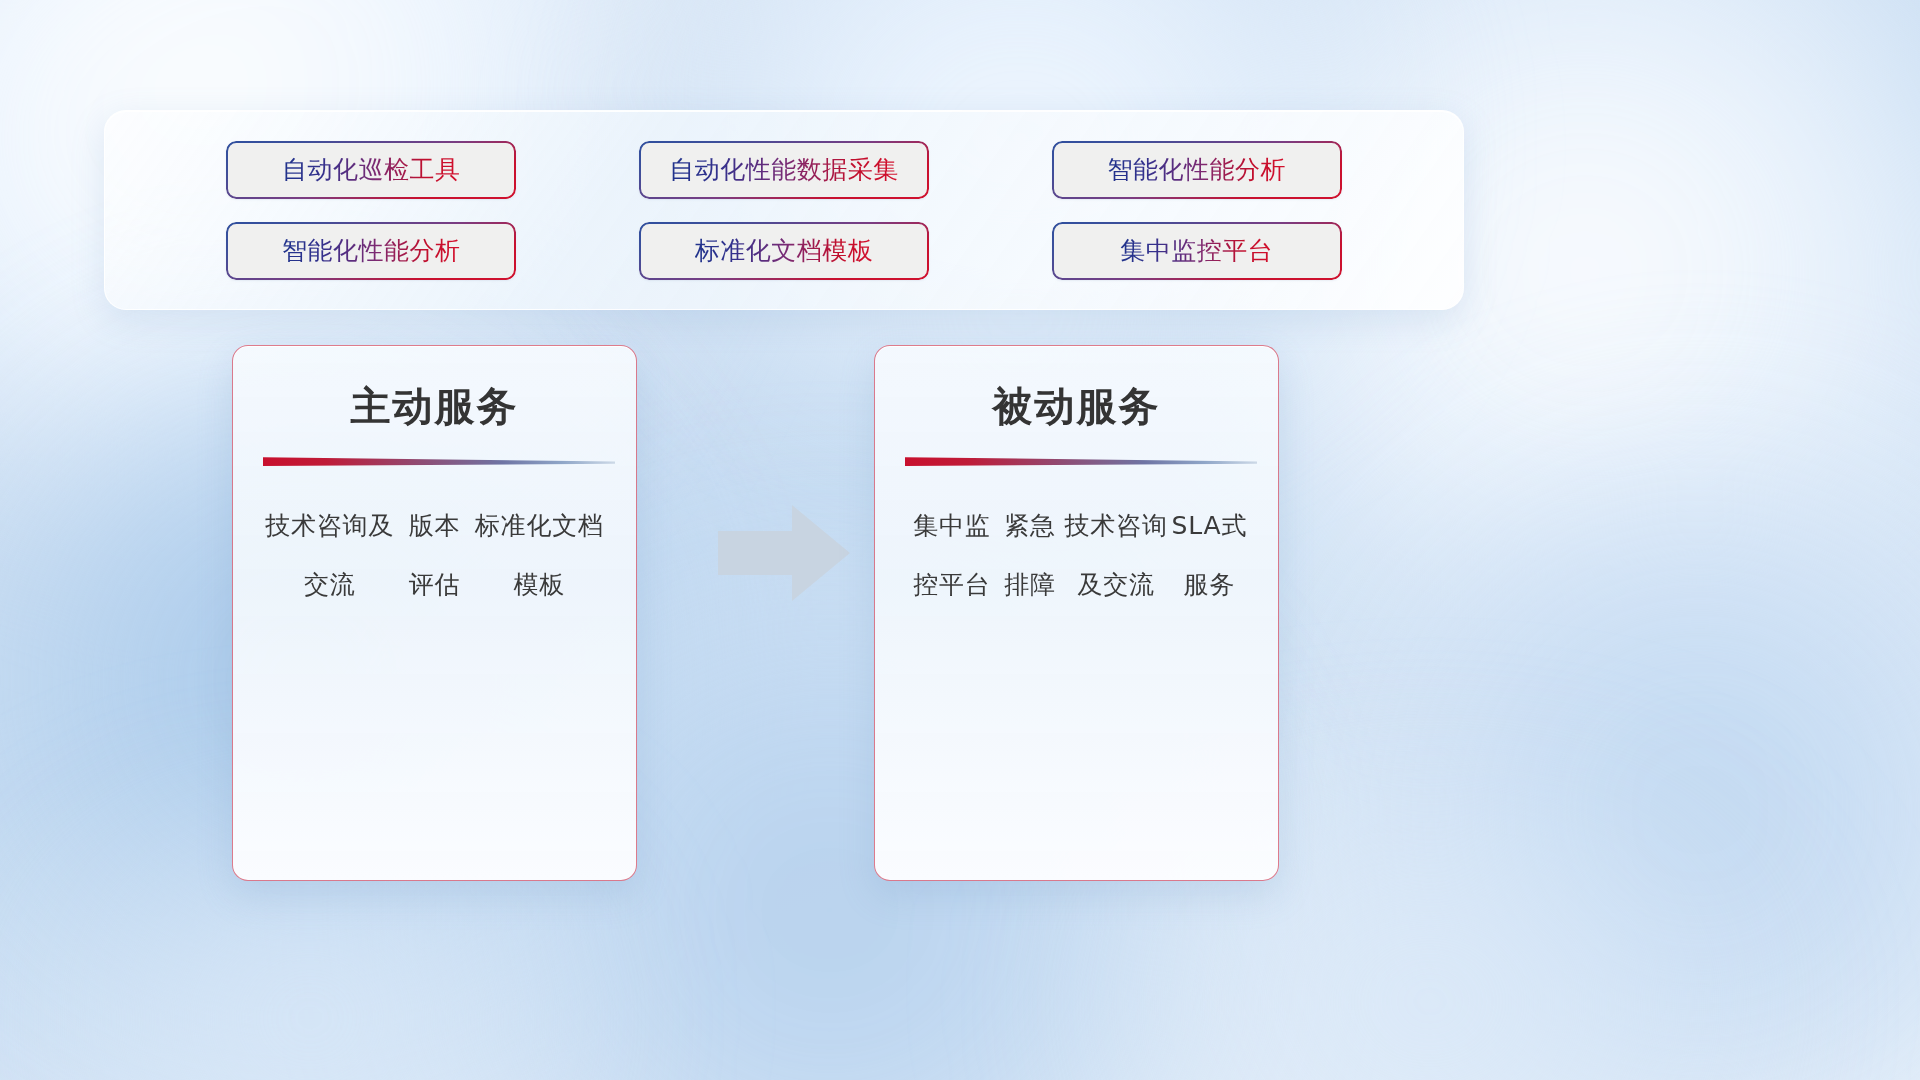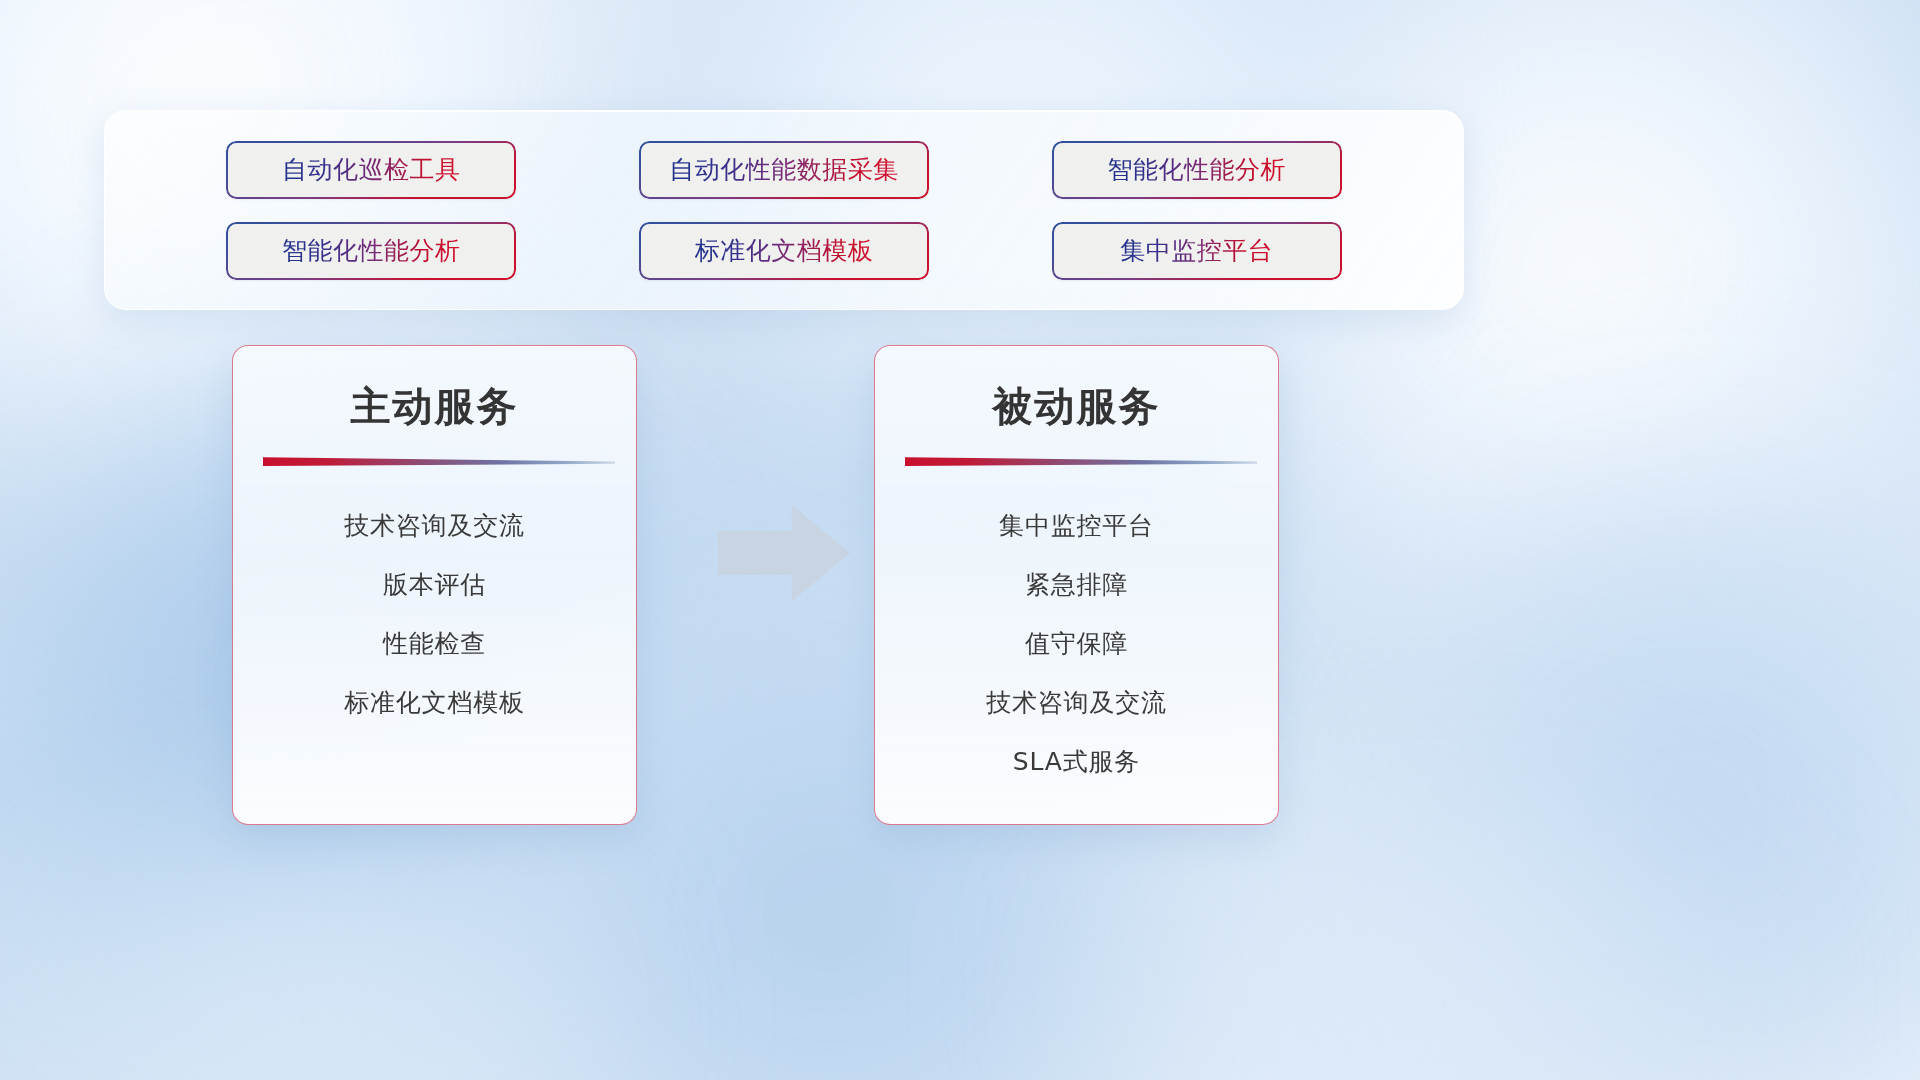--- a/index.html
+++ b/index.html
@@ -67,41 +67,41 @@
   }
   .tool-chip span{
     font-size:25px; letter-spacing:.5px; font-weight:400;
     background:linear-gradient(90deg,#20338c 0%, #33318d 22%, #7b2a73 52%, #c00f2d 80%, #d40f2c 100%);
     -webkit-background-clip:text; background-clip:text; color:transparent;
     white-space:nowrap;
   }
 
   
   .svc-card{
-    position:absolute; top:345px; width:405px; height:480px;
+    position:absolute; top:345px; width:405px; height:536px;
     border-radius:16px;
     background:linear-gradient(180deg, rgba(246,250,254,.92) 0%, rgba(240,246,252,.95) 45%, rgba(252,253,255,.97) 100%);
     border:1px solid rgba(196,17,46,.55);
     box-shadow:0 14px 36px rgba(110,150,195,.20), inset 0 1px 0 rgba(255,255,255,.9);
     padding:28px 30px 22px;
     display:flex; flex-direction:column;
   }
   #card-proactive{ left:232px; }
   #card-reactive { left:874px; }
 
   .svc-title{
     text-align:center; font-size:40px; font-weight:700; color:#343434;
     letter-spacing:2px; line-height:1.2; margin-top:8px;
   }
   .svc-divider{
     width:352px; height:10px; margin:26px auto 0;
     background:linear-gradient(90deg,#c8102e 0%, #bf1b38 18%, #8e4c74 45%, #6e74a4 68%, #8fa6c8 85%, #cdd9e7 100%);
     clip-path:polygon(0 12%, 100% 55%, 100% 78%, 0 100%);
   }
-  .svc-list{ list-style:none; margin-top:30px; display:flex; flex-direction:column; gap:0; }
+  .svc-list{ list-style:none; margin-top:30px; display:flex; flex-direction:row; gap:0; }
   .svc-list li{
     text-align:center; font-size:25px; color:#3a3a3a; line-height:59px; letter-spacing:.8px;
   }
 
   
   #flow-arrow{
     position:absolute; left:718px; top:505px; width:132px; height:96px;
     color:#c9d3de; opacity:.82;
   }
   #flow-arrow svg{ width:100%; height:100%; display:block; }
@@ -141,34 +141,32 @@
     <span>集中监控平台</span>
   </div>
 </div>
 
 <div class="svc-card" id="card-proactive">
   <div class="svc-title">主动服务</div>
   <div class="svc-divider"></div>
   <ul class="svc-list">
     <li>技术咨询及交流</li>
     <li>版本评估</li>
-    <li>性能检查</li>
     <li>标准化文档模板</li>
   </ul>
 </div>
 
 <div id="flow-arrow">
   <svg viewBox="0 0 132 96" preserveAspectRatio="none" aria-hidden="true">
     <path d="M0 26 H74 V0 L132 48 L74 96 V70 H0 Z" fill="currentColor"></path>
   </svg>
 </div>
 
 <div class="svc-card" id="card-reactive">
   <div class="svc-title">被动服务</div>
   <div class="svc-divider"></div>
   <ul class="svc-list">
     <li>集中监控平台</li>
     <li>紧急排障</li>
-    <li>值守保障</li>
     <li>技术咨询及交流</li>
     <li>SLA式服务</li>
   </ul>
 </div>
 
 </body></html>

